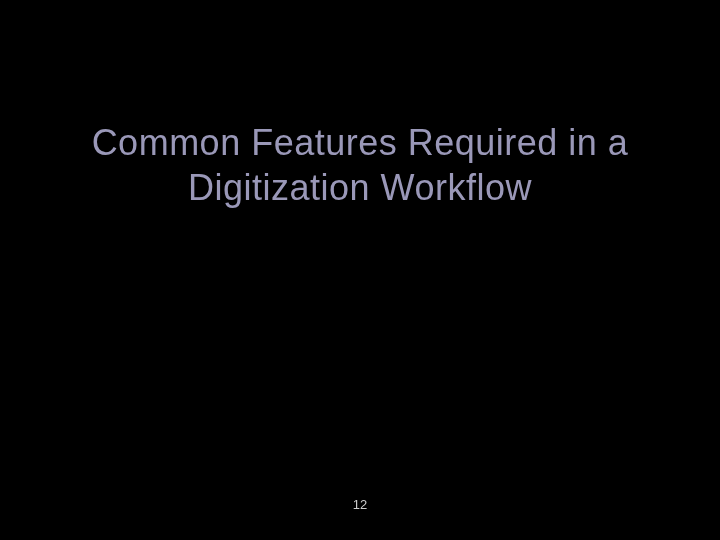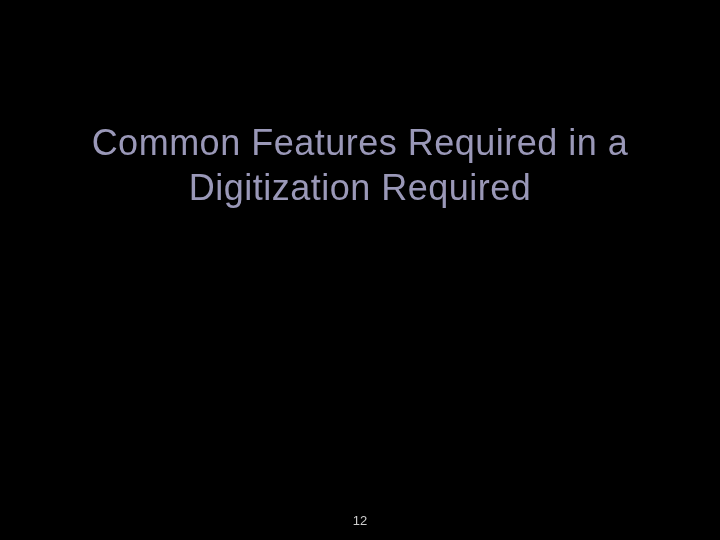--- a/index.html
+++ b/index.html
@@ -30,31 +30,31 @@
     }
     .title-text {
       color: #9a98b8;
       font-size: 36px;
       font-weight: normal;
       line-height: 1.25;
       letter-spacing: 0.5px;
     }
     .page-number {
       position: absolute;
-      bottom: 12px;
+      bottom: 28px;
       left: 0;
       width: 100%;
       text-align: center;
       color: #cccccc;
       font-size: 13px;
       font-weight: normal;
     }
   </style>
 </head>
 <body>
 
 <div class="slide-container">
   <div class="title-block">
     <div class="title-text">Common Features Required in a</div>
-    <div class="title-text">Digitization Required</div>
+    <div class="title-text">Digitization Workflow</div>
   </div>
   <div class="page-number">12</div>
 </div>
 
 </body></html>

